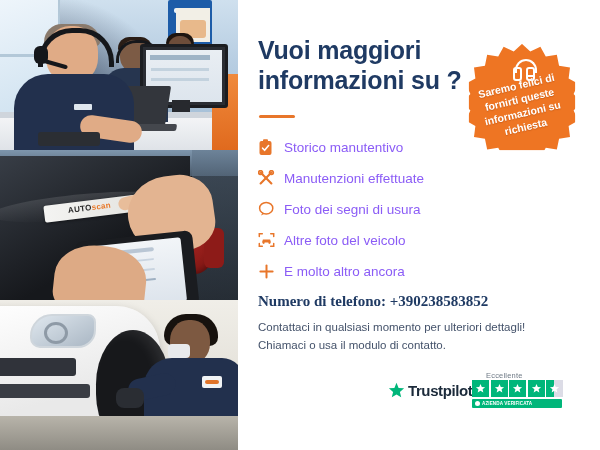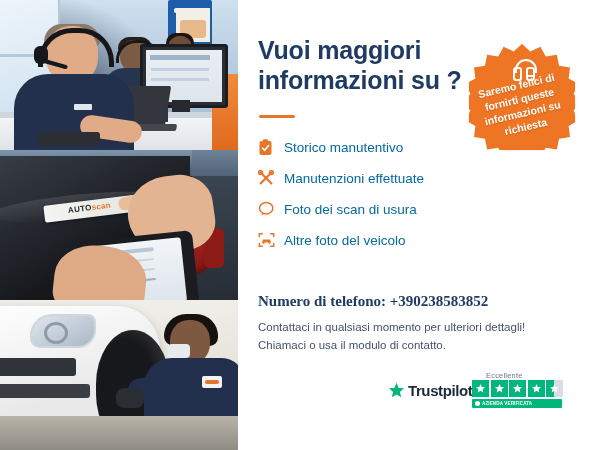--- a/index.html
+++ b/index.html
@@ -116,21 +116,21 @@
   .badge .hs .l{left:0;} .badge .hs .r{right:0;}
   .badge .hs .boom{position:absolute;right:1px;top:17px;width:8px;height:2.3px;background:#fff;border-radius:2px;}
   .badge .btext{position:absolute;left:8px;top:40px;width:100px;text-align:center;
     color:#ffffff;font-size:10.5px;line-height:14px;font-weight:bold;
     transform:rotate(-13deg);text-shadow:0 1px 1px rgba(150,60,10,.35);}
 
   
   .list{position:absolute;left:20px;top:133px;width:230px;}
   .item{display:flex;align-items:center;height:28px;margin-bottom:3px;}
   .ic{width:26px;flex:0 0 26px;display:flex;align-items:center;justify-content:flex-start;color:#e8762a;}
-  .ilabel{font-size:13.5px;color:#0369a1;white-space:nowrap;}
+  .ilabel{font-size:13.5px;color:#8b5cf6;white-space:nowrap;}
 
   
   .phone{position:absolute;left:20px;top:293px;width:300px;
     font-size:15px;font-weight:bold;color:#1f3a63;font-family:Liberation Serif, serif;}
   .sub{position:absolute;left:20px;top:318px;width:290px;
     font-size:11.5px;line-height:18px;color:#44526a;}
 
   
   .tp{position:absolute;left:150px;top:372px;width:196px;height:42px;}
   .tp .logo{position:absolute;left:0;top:10px;display:flex;align-items:center;gap:3px;}
@@ -273,40 +273,51 @@
         <span class="ilabel">Manutenzioni effettuate</span>
       </div>
 
       <div class="item">
         <span class="ic">
           <svg width="17" height="16" viewBox="0 0 17 16">
               <ellipse cx="8.2" cy="7.2" rx="6.6" ry="5.8" fill="none" stroke="#e8762a" stroke-width="1.5"></ellipse>
               <path d="M4.6 11.4 L3.0 14.6 L6.9 12.6 Z" fill="#e8762a"></path>
             </svg>
         </span>
-        <span class="ilabel">Foto dei scan di usura</span>
+        <span class="ilabel">Foto dei segni di usura</span>
       </div>
 
       <div class="item">
         <span class="ic">
           <svg width="17" height="16" viewBox="0 0 17 16">
               <g stroke="#e8762a" stroke-width="1.5" fill="none" stroke-linecap="round">
                 <path d="M1.3 4.6 V1.8 H4.3"></path>
                 <path d="M15.7 4.6 V1.8 H12.7"></path>
                 <path d="M1.3 11.4 V14.2 H4.3"></path>
                 <path d="M15.7 11.4 V14.2 H12.7"></path>
               </g>
               <path d="M4 10.4 L4.9 7.4 H12.1 L13 10.4 Z" fill="#e8762a"></path>
               <circle cx="5.6" cy="10.8" r="1.1" fill="#e8762a"></circle>
               <circle cx="11.4" cy="10.8" r="1.1" fill="#e8762a"></circle>
             </svg>
         </span>
         <span class="ilabel">Altre foto del veicolo</span>
       </div>
 
+      <div class="item">
+        <span class="ic">
+          <svg width="17" height="17" viewBox="0 0 17 17">
+              <g stroke="#e8762a" stroke-width="2" stroke-linecap="round">
+                <path d="M8.5 2.4 V14.6"></path>
+                <path d="M2.4 8.5 H14.6"></path>
+              </g>
+            </svg>
+        </span>
+        <span class="ilabel">E molto altro ancora</span>
+      </div>
     </div>
 
     <div class="phone">Numero di telefono: +390238583852</div>
     <div class="sub">
       <div>Contattaci in qualsiasi momento per ulteriori dettagli!</div>
       <div>Chiamaci o usa il modulo di contatto.</div>
     </div>
 
     <div class="tp">
       <div class="logo">

